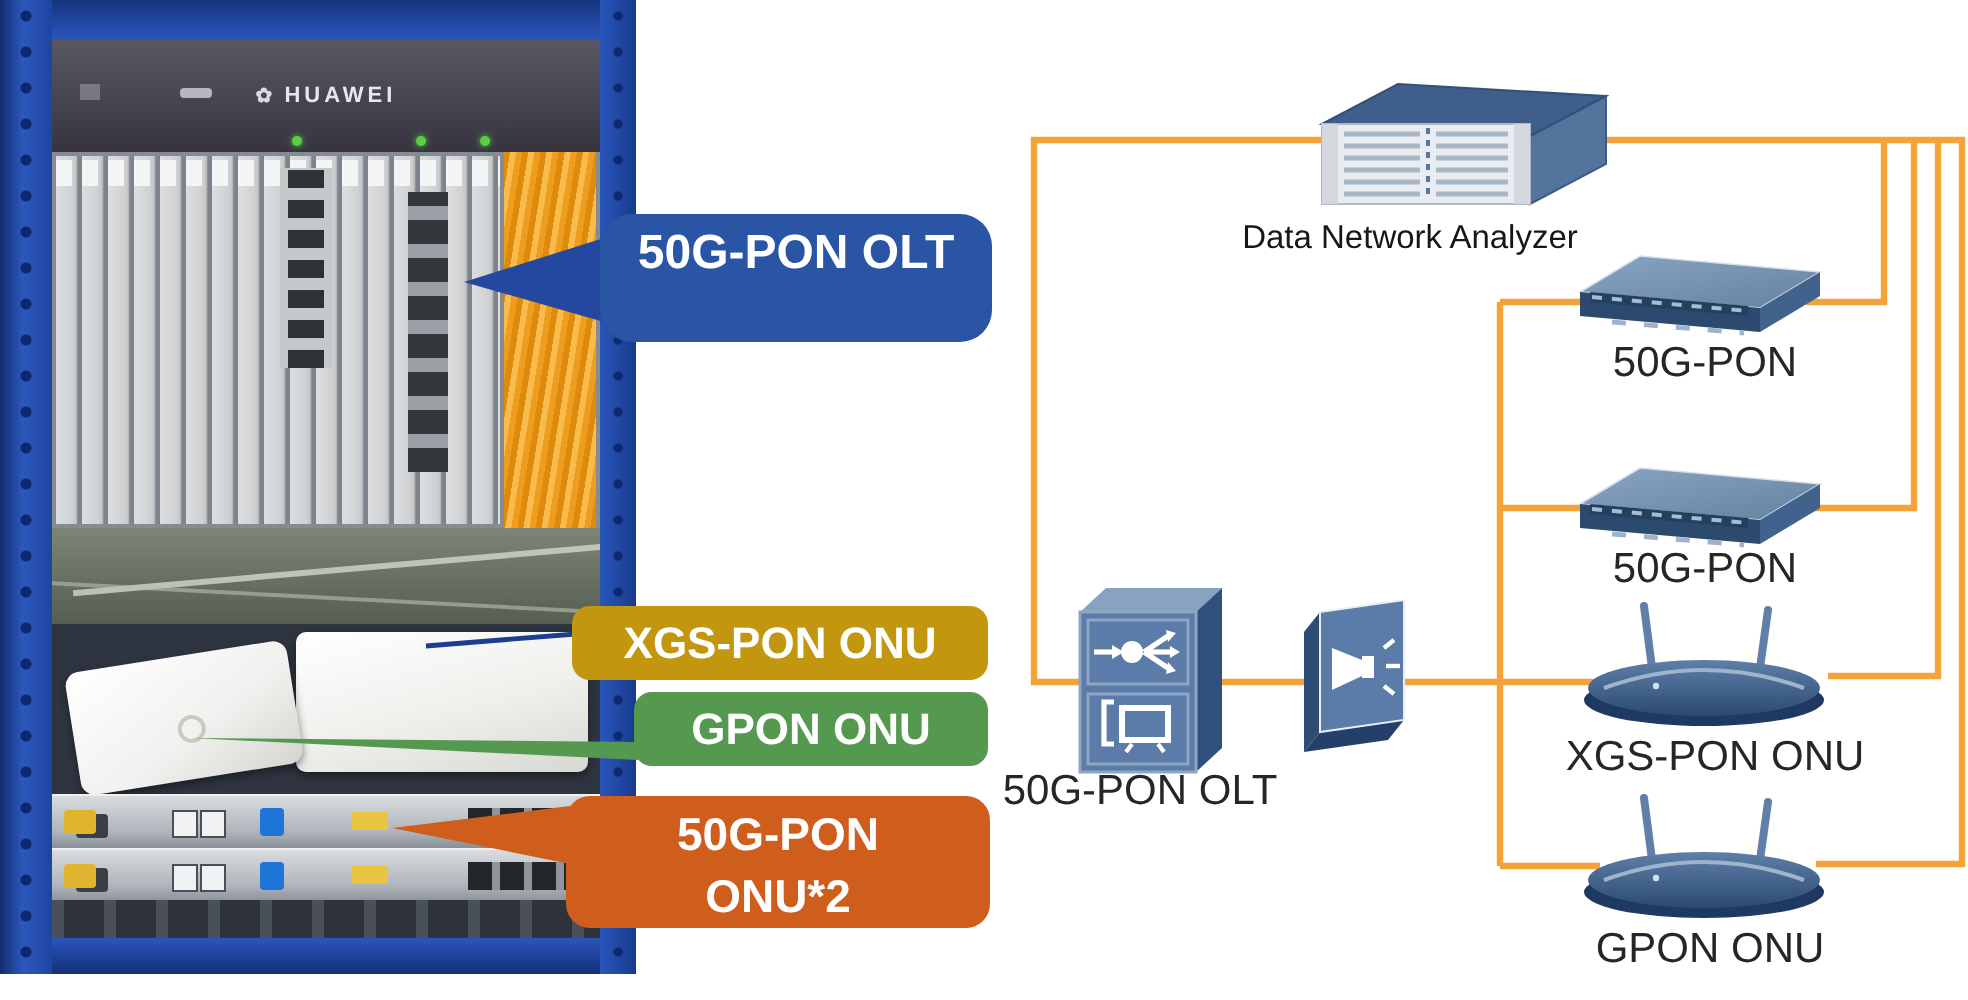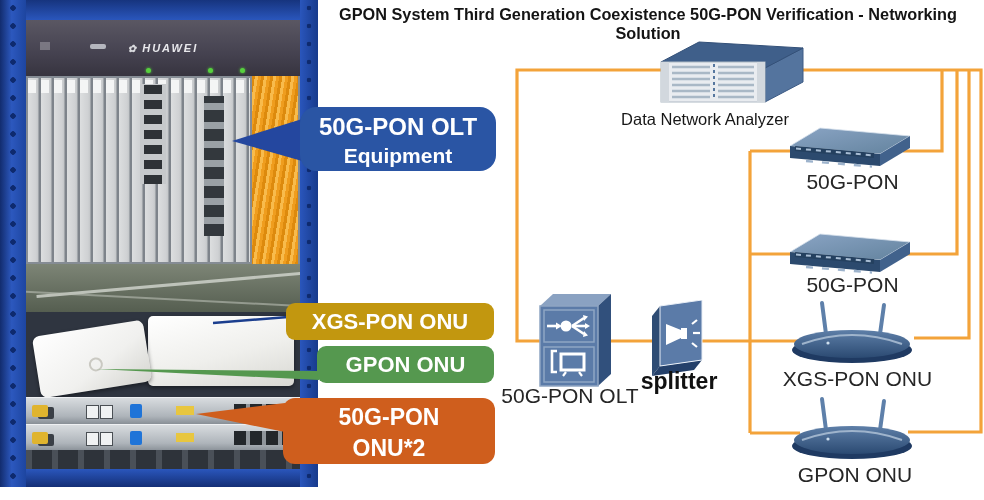--- a/index.html
+++ b/index.html
@@ -16,21 +16,21 @@
   .strut-r{right:0;top:0;width:18px;height:100%;
      background:radial-gradient(circle at 9px 8px,#0e2a6e 2px,rgba(0,0,0,0) 2.6px),
                 linear-gradient(90deg,#2a56bc,#173a8c);
      background-size:18px 18px,100% 100%;}
   .strut-t{left:0;top:0;width:100%;height:20px;background:linear-gradient(180deg,#16347e,#2a56bc);}
   .strut-b{left:0;bottom:0;width:100%;height:18px;background:linear-gradient(0deg,#142f76,#2a56bc);}
 
   .ph-header{left:26px;top:20px;width:274px;height:56px;
      background:linear-gradient(180deg,#5a5763 0%,#454250 60%,#37343f 100%);
      display:flex;align-items:center;justify-content:center;}
-  .brand{color:#e8e8ec;font-size:11px;font-weight:700;letter-spacing:2px;font-style:italic;}
+  .brand{color:#e8e8ec;font-size:11px;font-weight:700;letter-spacing:2px;}
   .brand .flower{color:#d9dade;margin-right:4px;font-size:10px;}
   .hdr-dot{left:90px;top:44px;width:16px;height:5px;border-radius:2px;background:#cfd2d8;opacity:.8;}
   .hdr-mark{left:40px;top:42px;width:10px;height:8px;background:#8e8c96;opacity:.7;}
 
   .cage{left:26px;top:76px;width:274px;height:188px;background:#858c94;}
   .slats{left:2px;top:2px;width:222px;height:184px;
      background:repeating-linear-gradient(90deg,#dcdedf 0px,#cfd1d3 8px,#c4c7c9 10px,#7e848b 11px,#7e848b 13px);}
   .slat-tabs{left:2px;top:4px;width:222px;height:13px;
      background:repeating-linear-gradient(90deg,#f4f5f5 0px,#f4f5f5 8px,rgba(0,0,0,0) 8px,rgba(0,0,0,0) 13px);}
   .cables{right:2px;top:0;width:46px;height:188px;
@@ -180,30 +180,28 @@
       <path d="M969 70 L969 338 L914 338"></path>
     </g>
     <polygon points="232,141 302,119 302,161" fill="#24479F"></polygon>
     <line x1="213" y1="323" x2="288" y2="317" stroke="#1B3E8E" stroke-width="2.4"></line>
     <polygon points="96,369 319,371 319,380" fill="#55984F"></polygon>
     <polygon points="196,414 285,403 285,432" fill="#CF5E1D"></polygon>
   </svg>
 
   <div class="abs callout co-olt">
     <span class="l1" style="margin-top:4px">50G-PON OLT</span>
-    <span class="l2">Equipment</span>
   </div>
   <div class="abs callout co-xgs">XGS-PON ONU</div>
   <div class="abs callout co-gpon">GPON ONU</div>
   <div class="abs callout co-onu2">
     <span class="l1" style="margin-top:3px">50G-PON</span>
     <span class="l2">ONU*2</span>
   </div>
 
-  <div class="abs title">GPON System Third Generation Coexistence 50G-PON Verification - Networking Solution</div>
 
   <svg class="abs icon" style="left:655px;top:36px" width="150" height="74" viewBox="0 0 150 74">
     <polygon points="110,32 148,12 148,46 110,66" fill="#54749E" stroke="#3c5a84" stroke-width="1"></polygon>
     <polygon points="6,26 44,6 148,12 110,32" fill="#3F5F8A" stroke="#335078" stroke-width="1"></polygon>
     <rect x="6" y="26" width="104" height="40" fill="#E9ECF0" stroke="#AEB9C4" stroke-width="1"></rect>
     <rect x="6" y="26" width="8" height="40" fill="#D2D8DE"></rect>
     <rect x="102" y="26" width="8" height="40" fill="#D2D8DE"></rect>
     <g stroke="#A9B8C6" stroke-width="2.6">
       <line x1="17" y1="31" x2="55" y2="31"></line>
         <line x1="17" y1="37" x2="55" y2="37"></line>
@@ -294,15 +292,14 @@
   </svg>
 
   <div class="abs nlabel lab-analyzer">Data Network Analyzer</div>
   <div class="abs nlabel lab-onu1">
     <div>50G-PON</div>
   </div>
   <div class="abs nlabel lab-pon50">50G-PON</div>
   <div class="abs nlabel lab-xgs">XGS-PON ONU</div>
   <div class="abs nlabel lab-gpon">GPON ONU</div>
   <div class="abs nlabel lab-olt">50G-PON OLT</div>
-  <div class="abs nlabel lab-splitter">splitter</div>
 
 </div>
 
 </body></html>

